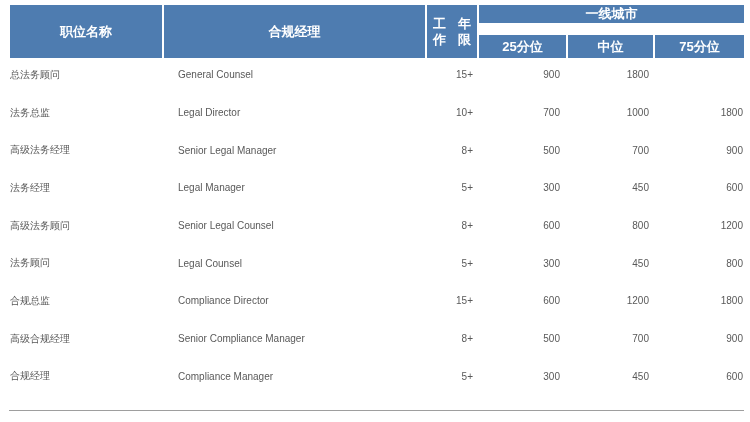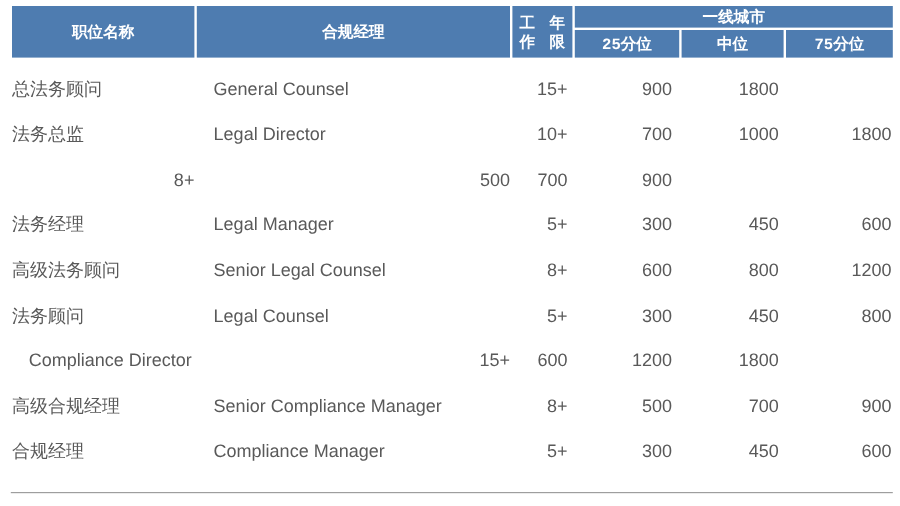--- a/index.html
+++ b/index.html
@@ -27,22 +27,21 @@
     font-weight: bold;
     display: flex;
     align-items: center;
     justify-content: center;
     text-align: center;
   }
   .th-years { flex-direction: row; line-height: 1.2; }
   .th-group {
     display: grid;
     grid-template-rows: 18px 23px;
-    row-gap: 2px;
-    font-family: Liberation Mono, monospace;
+    row-gap: 12px;
   }
   .th-sub {
     display: grid;
     grid-template-columns: 87px 85px 89px;
     column-gap: 2px;
   }
 
   
   .tbody {
     position: absolute;
@@ -50,21 +49,21 @@
     width: 734px;
   }
   .tr {
     display: grid;
     grid-template-columns: 152px 261px 50px 87px 85px 89px;
     column-gap: 2px;
     height: 37.7px;
     align-items: center;
   }
   .td {
-    font-size: 15px;
+    font-size: 10px;
     color: var(--body-text, #595959);
     white-space: nowrap;
   }
   .td-eng { padding-left: 14px; }
   .td-num { text-align: right; }
   .tr > .td:nth-child(3) { padding-right: 4px; }
   .tr > .td:nth-child(4) { padding-right: 6px; }
   .tr > .td:nth-child(5) { padding-right: 4px; }
   .tr > .td:nth-child(6) { padding-right: 1px; }
 
@@ -111,20 +110,22 @@
     <div class="tr">
       <div class="td">法务总监</div>
       <div class="td td-eng">Legal Director</div>
       <div class="td td-num">10+</div>
       <div class="td td-num">700</div>
       <div class="td td-num">1000</div>
       <div class="td td-num">1800</div>
     </div>
 
     <div class="tr">
+      <div class="td">高级法务经理</div>
+      <div class="td td-eng">Senior Legal Manager</div>
       <div class="td td-num">8+</div>
       <div class="td td-num">500</div>
       <div class="td td-num">700</div>
       <div class="td td-num">900</div>
     </div>
 
     <div class="tr">
       <div class="td">法务经理</div>
       <div class="td td-eng">Legal Manager</div>
       <div class="td td-num">5+</div>
@@ -145,20 +146,21 @@
     <div class="tr">
       <div class="td">法务顾问</div>
       <div class="td td-eng">Legal Counsel</div>
       <div class="td td-num">5+</div>
       <div class="td td-num">300</div>
       <div class="td td-num">450</div>
       <div class="td td-num">800</div>
     </div>
 
     <div class="tr">
+      <div class="td">合规总监</div>
       <div class="td td-eng">Compliance Director</div>
       <div class="td td-num">15+</div>
       <div class="td td-num">600</div>
       <div class="td td-num">1200</div>
       <div class="td td-num">1800</div>
     </div>
 
     <div class="tr">
       <div class="td">高级合规经理</div>
       <div class="td td-eng">Senior Compliance Manager</div>

